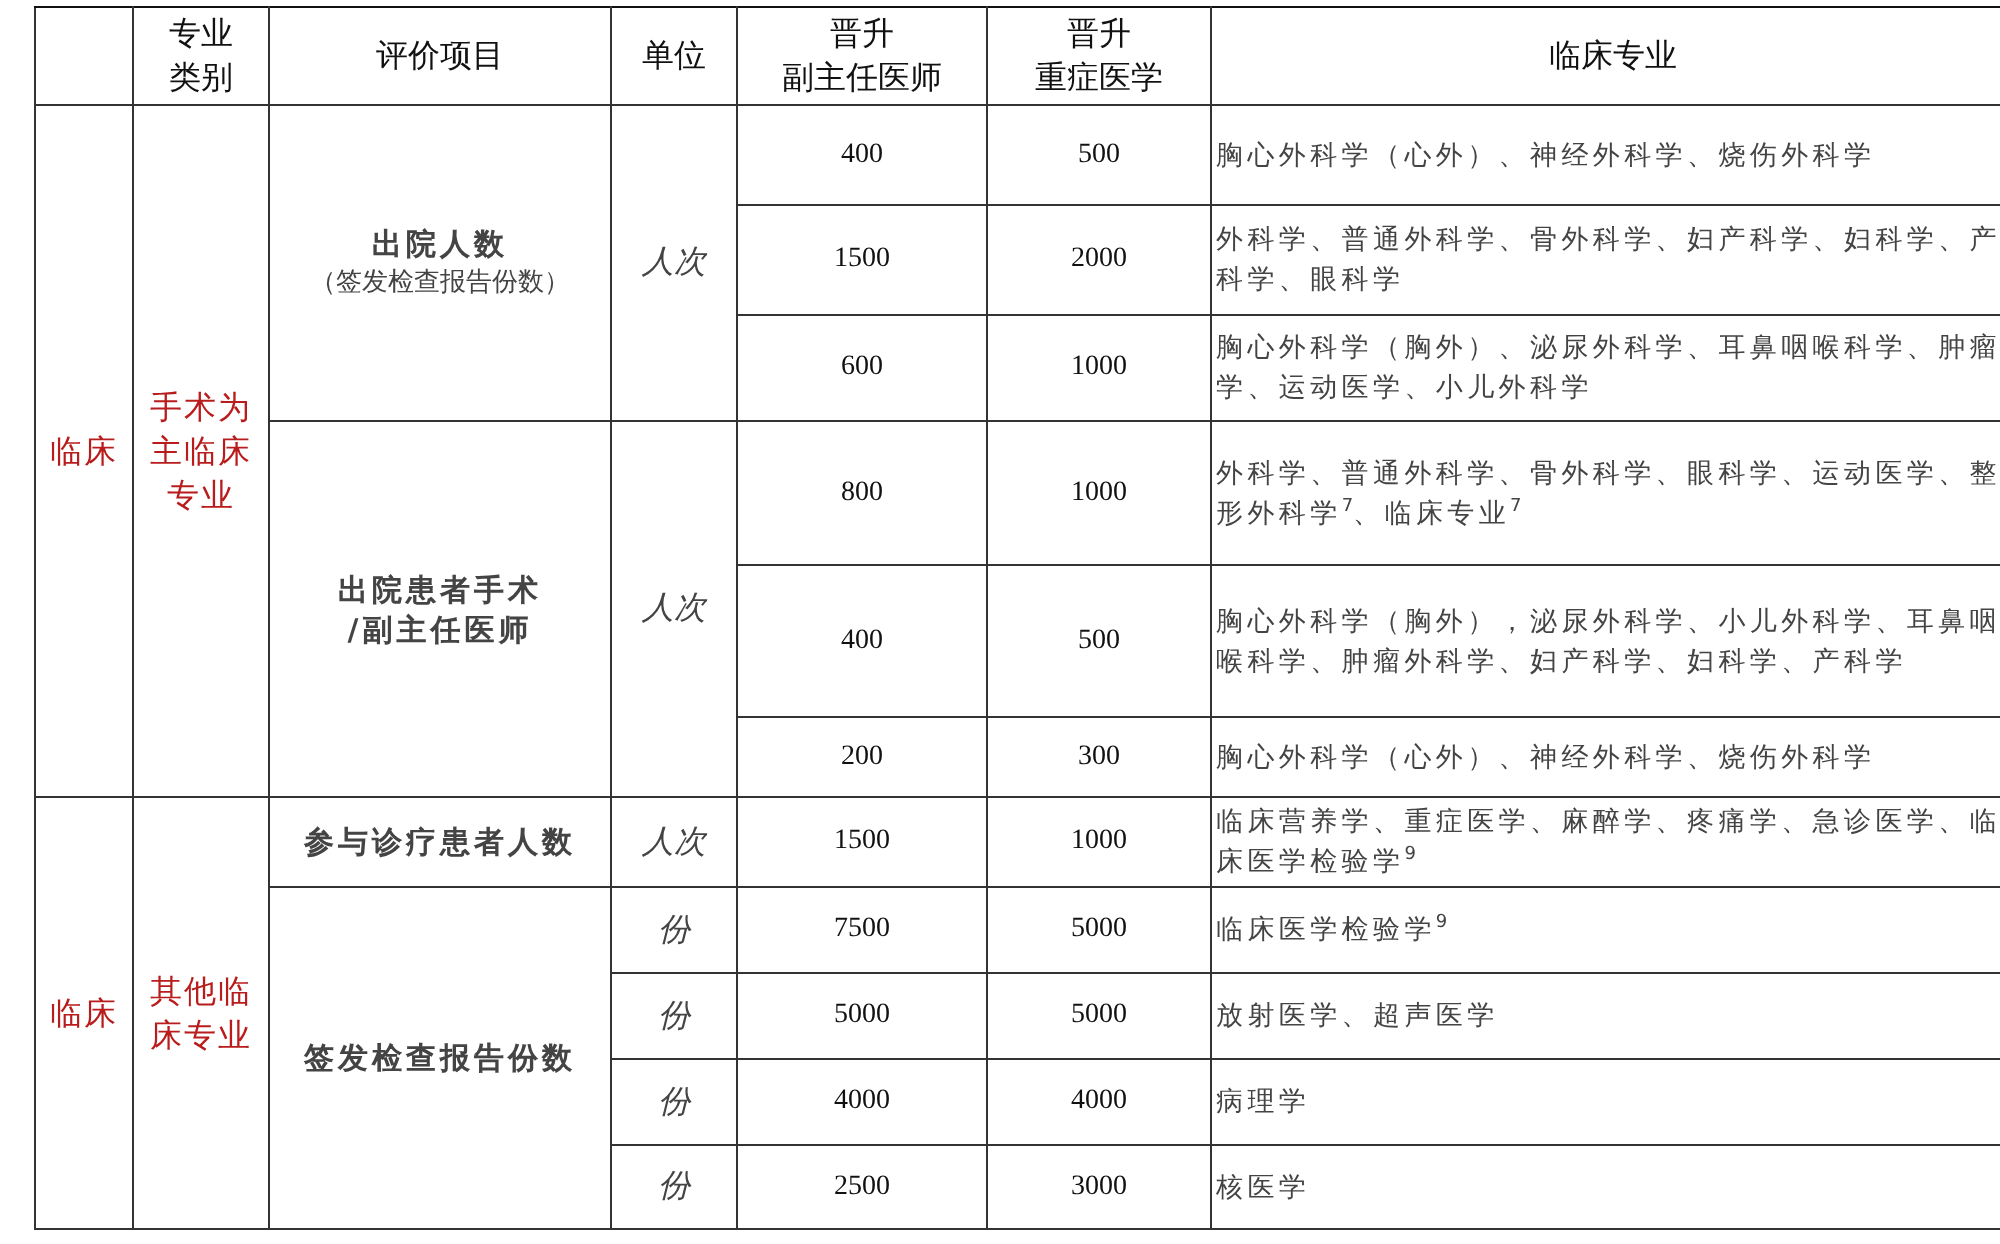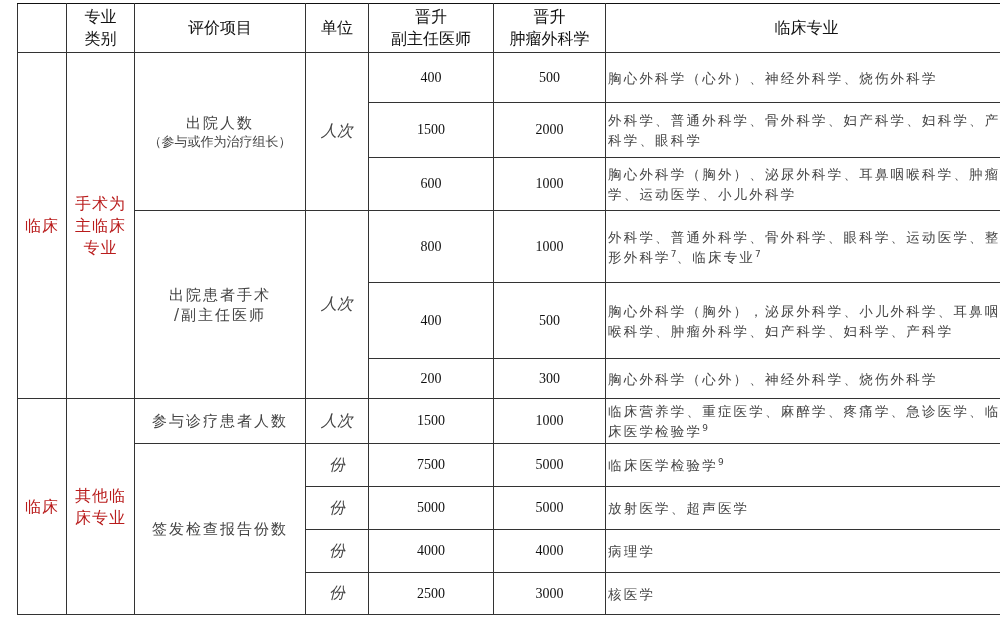--- a/index.html
+++ b/index.html
@@ -2,21 +2,21 @@
 <html><head>
 <meta charset="utf-8">
 <style>
   html,body{margin:0;padding:0;background:#ffffff;}
   body{width:1000px;height:622px;position:relative;overflow:hidden;font-family:"DejaVu Sans","Liberation Sans",sans-serif;color:#222;}
   table{position:absolute;left:17px;top:3px;border-collapse:collapse;table-layout:fixed;width:990px;}
   td,th{border:1px solid #333;padding:0;text-align:center;vertical-align:middle;font-weight:normal;}
   th{font-size:16px;line-height:22px;color:#111;}
   .hdr td,.hdr th{border-top:1.5px solid #111;}
   .num{font-family:"Liberation Serif","DejaVu Serif",serif;font-size:14px;color:#111;}
-  .lbl{font-size:15px;line-height:20px;color:#444;letter-spacing:2px;}
+  .lbl{font-size:15px;line-height:20px;color:#444;letter-spacing:2px;font-weight:bold;}
   .small{font-size:13px;line-height:18px;color:#444;}
   .unit{font-size:16px;color:#444;font-style:italic;}
   .spec{text-align:left;padding-left:2px;padding-right:2px;font-size:13.5px;line-height:20px;color:#444;letter-spacing:2.2px;}
   sup{font-size:9px;letter-spacing:0;vertical-align:super;line-height:0;}
   .cat{font-size:16px;line-height:22px;color:#b91c1c;letter-spacing:1px;}
 </style>
 </head>
 <body>
 
 <table>
@@ -29,28 +29,28 @@
       <col style="width:112px">
       <col style="width:402px">
   </colgroup>
   <tbody>
       <tr class="hdr" style="height:49px">
     <th></th>
     <th><span>专业</span><br><span>类别</span></th>
     <th>评价项目</th>
     <th>单位</th>
     <th><span>晋升</span><br><span>副主任医师</span></th>
-    <th><span>晋升</span><br><span>肿瘤外科学</span></th>
+    <th><span>晋升</span><br><span>重症医学</span></th>
     <th>临床专业</th>
   </tr>
 
   <tr style="height:50px">
     <td rowspan="6" class="cat">临床</td>
     <td rowspan="6" class="cat"><span>手术为</span><br><span>主临床</span><br><span>专业</span></td>
-    <td rowspan="3" class="small"><span class="lbl">出院人数</span><br><span>（参与或作为治疗组长）</span></td>
+    <td rowspan="3" class="small"><span class="lbl">出院人数</span><br><span>（签发检查报告份数）</span></td>
     <td rowspan="3" class="unit">人次</td>
     <td class="num">400</td>
     <td class="num">500</td>
     <td class="spec">胸心外科学（心外）、神经外科学、烧伤外科学</td>
   </tr>
   <tr style="height:55px">
     <td class="num">1500</td>
     <td class="num">2000</td>
     <td class="spec">外科学、普通外科学、骨外科学、妇产科学、妇科学、产科学、眼科学</td>
   </tr>

